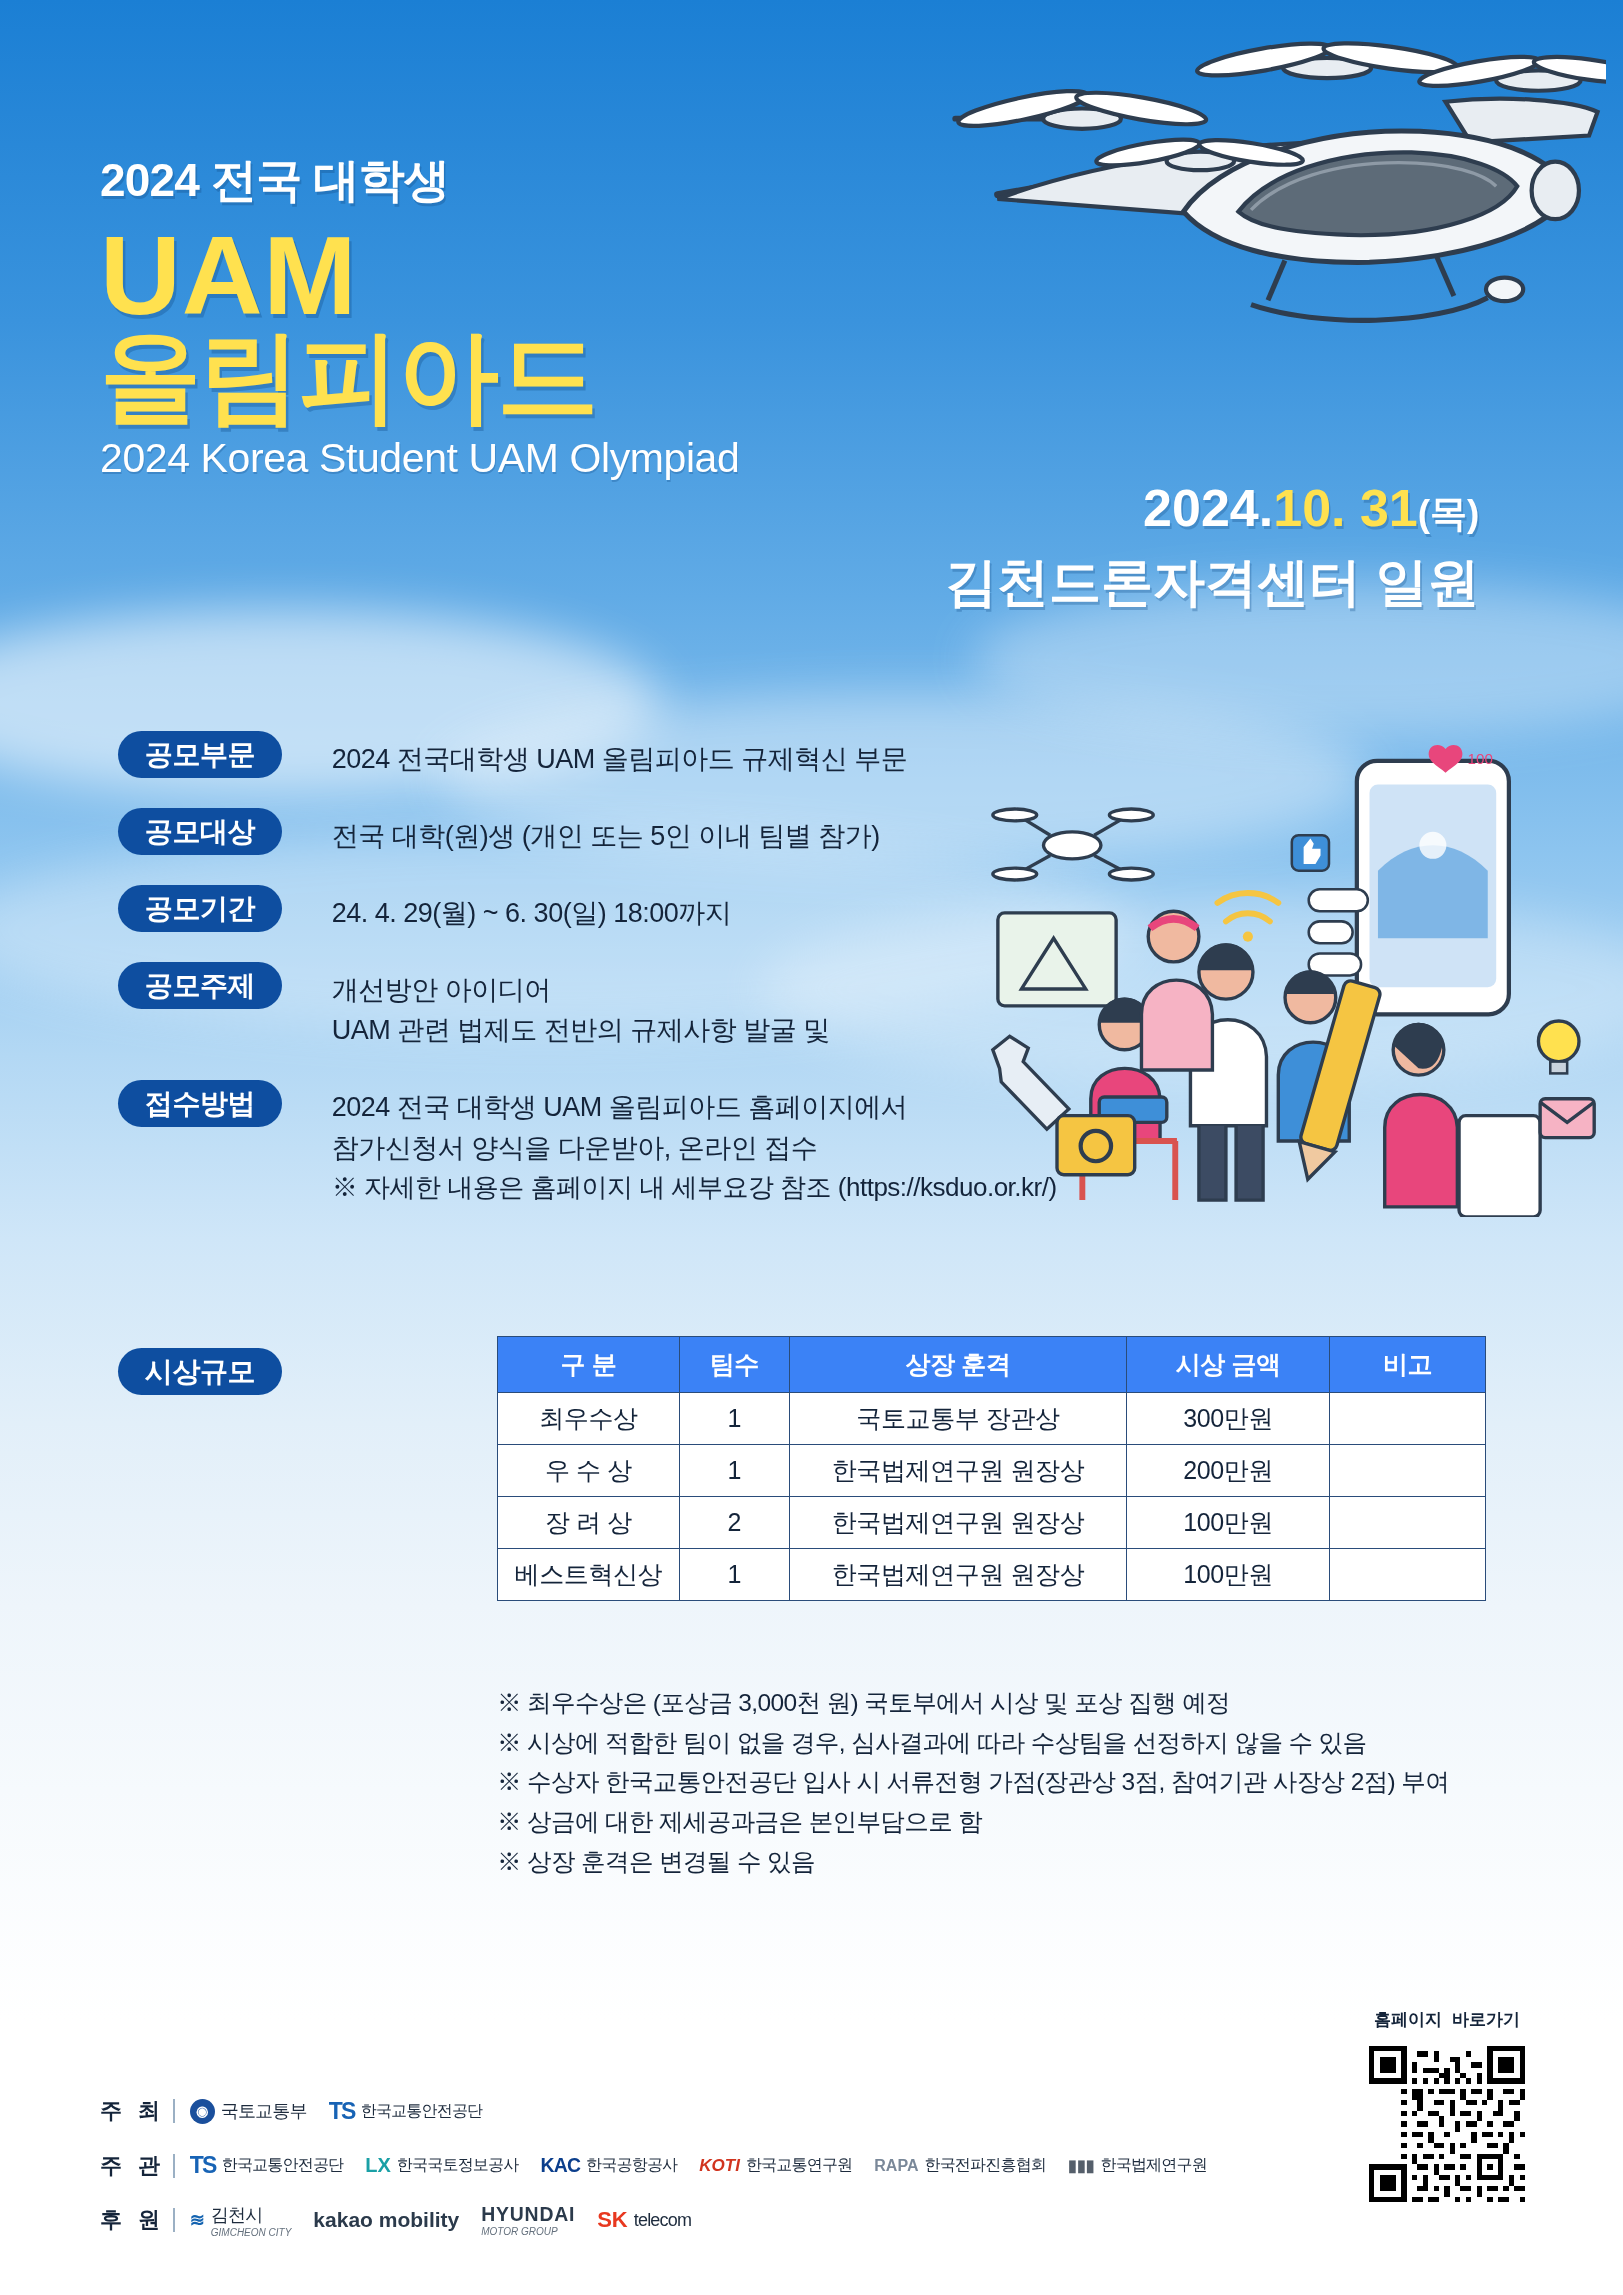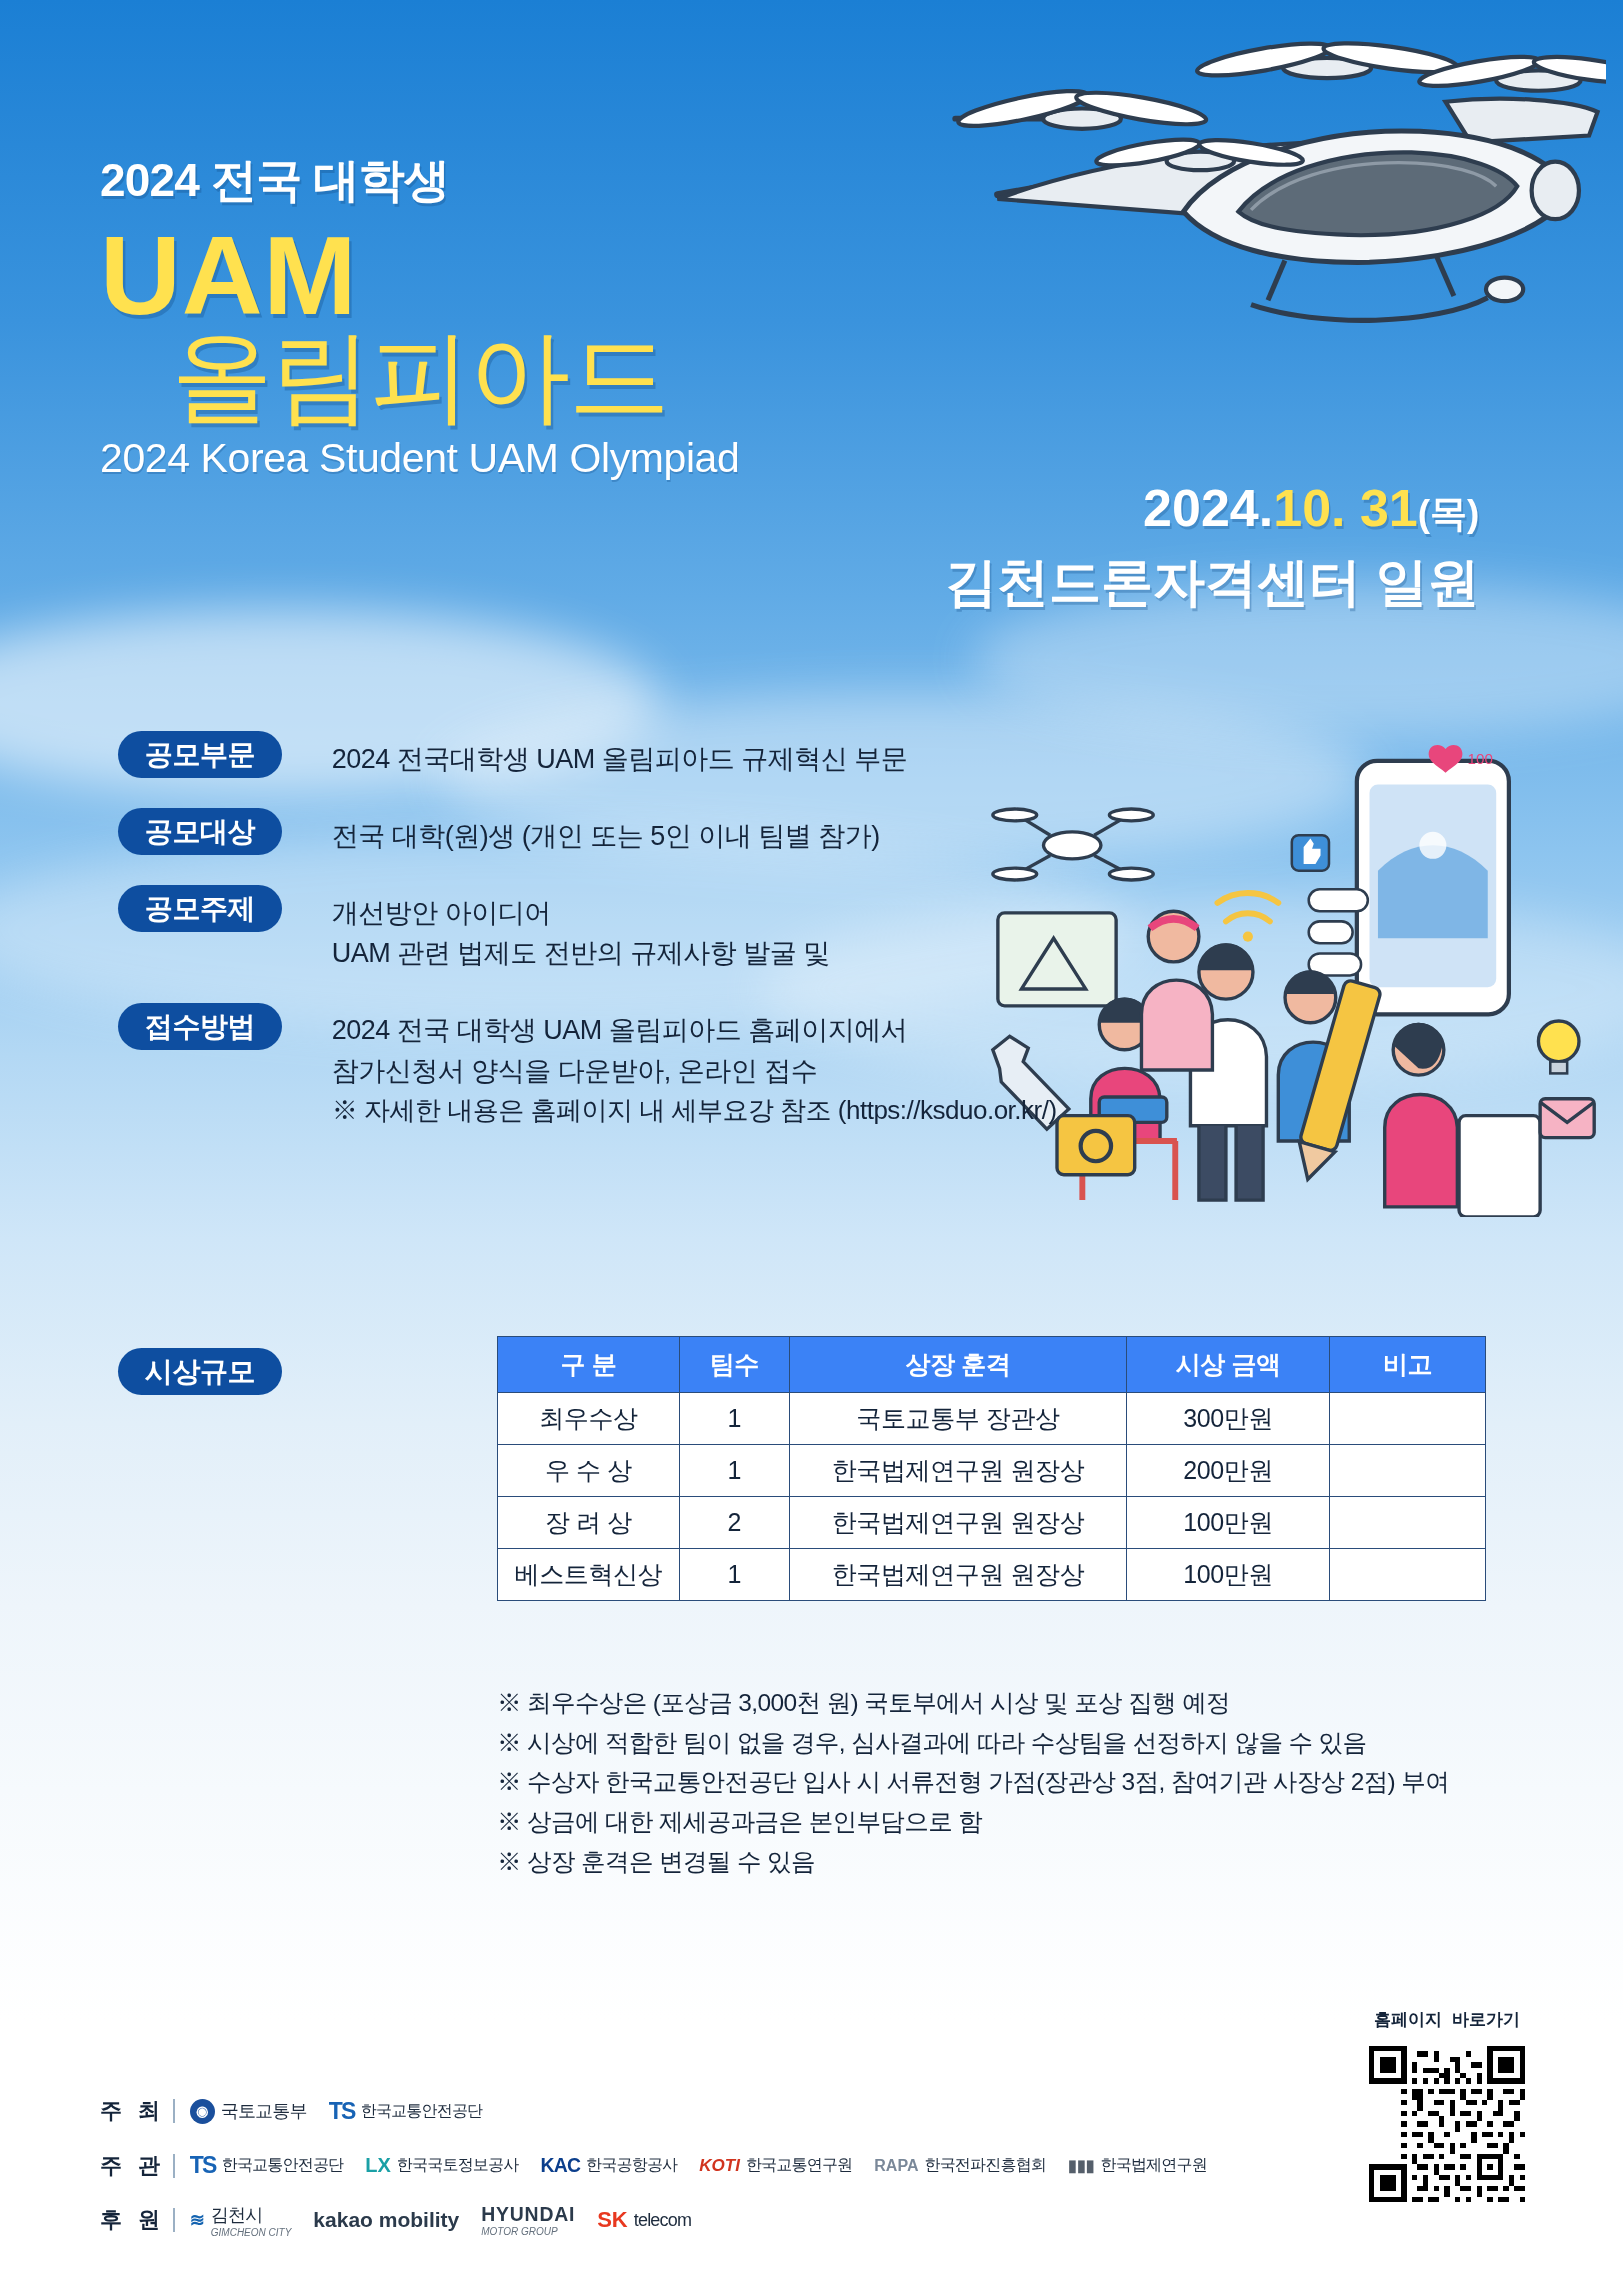--- a/index.html
+++ b/index.html
@@ -59,27 +59,26 @@
     font-size: 112px;
     font-weight: bold;
     color: #ffe14f;
     line-height: 1.05;
     letter-spacing: 0.8px;
     margin-top: 5px;
     text-shadow: 2.5px 4.2px 0 rgba(20,80,140,0.35);
   }
   .hdr-olym {
     font-size: 101px;
-    font-weight: normal;
+    font-weight: bold;
     color: #ffe14f;
     line-height: 1.05;
     letter-spacing: -1.7px;
     margin-top: -12px;
     text-shadow: 2.5px 4.2px 0 rgba(20,80,140,0.35);
-    text-align: center;
   }
   .hdr-eng {
     font-size: 41px;
     color: #ffffff;
     margin-top: 6.8px;
     letter-spacing: -0.4px;
     text-shadow: 0.8px 1.7px 0 rgba(20,80,140,0.3);
   }
   .hdr-right {
     position: absolute;
@@ -448,20 +447,26 @@
       </span>
     </div>
 
     <div class="row">
       <span class="tag">공모대상</span>
       <span class="rowtext">
         <span class="ln">전국 대학(원)생 (개인 또는 5인 이내 팀별 참가)</span>
       </span>
     </div>
 
+    <div class="row">
+      <span class="tag">공모기간</span>
+      <span class="rowtext">
+        <span class="ln">24. 4. 29(월) ~ 6. 30(일) 18:00까지</span>
+      </span>
+    </div>
 
     <div class="row">
       <span class="tag">공모주제</span>
       <span class="rowtext">
         <span class="ln">개선방안 아이디어</span>
         <span class="ln">UAM 관련 법제도 전반의 규제사항 발굴 및</span>
       </span>
     </div>
 
     <div class="row">

